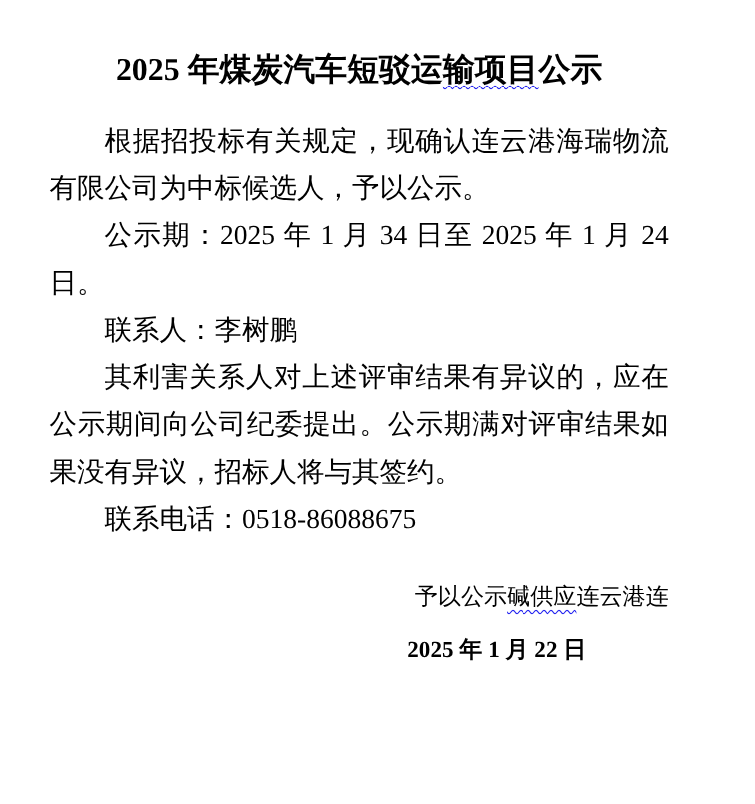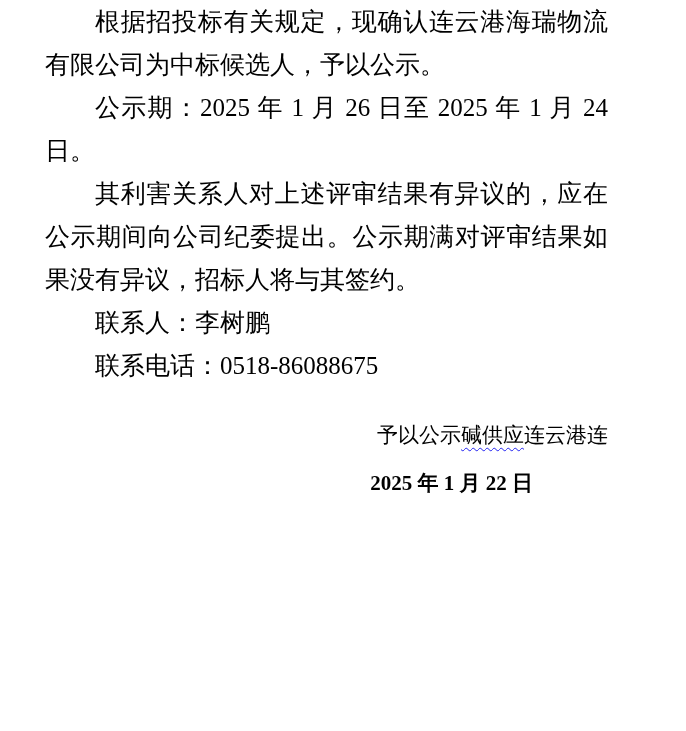--- a/index.html
+++ b/index.html
@@ -54,28 +54,29 @@
     text-underline-offset: 5px;
     text-decoration-skip-ink: none;
   }
   .doc-title .misspell { text-underline-offset: 4px; }
 </style>
 </head>
 <body>
 
 <div class="page">
 
+  <h1 class="doc-title"><span>2025 年煤炭汽车短驳运</span><span class="misspell">输项目</span><span>公示</span></h1>
 
   <p class="body-para">根据招投标有关规定，现确认连云港海瑞物流有限公司为中标候选人，予以公示。</p>
 
-  <p class="body-para">公示期：2025 年 1 月 26 日至 2025 年 1 月 24 日。</p>
+  <p class="body-para">公示期：2025 年 1 月 34 日至 2025 年 1 月 24 日。</p>
+
+  <p class="body-para">联系人：李树鹏</p>
 
   <p class="body-para">其利害关系人对上述评审结果有异议的，应在公示期间向公司纪委提出。公示期满对评审结果如果没有异议，招标人将与其签约。</p>
-
-  <p class="body-para">联系人：李树鹏</p>
 
   <p class="body-para">联系电话：0518-86088675</p>
 
   <p class="signature-line signature-company"><span>予以公示</span><span class="misspell">碱供应</span><span>连云港连</span></p>
 
   <p class="signature-line signature-date">2025 年 1 月 22 日</p>
 
 </div>
 
 </body></html>

